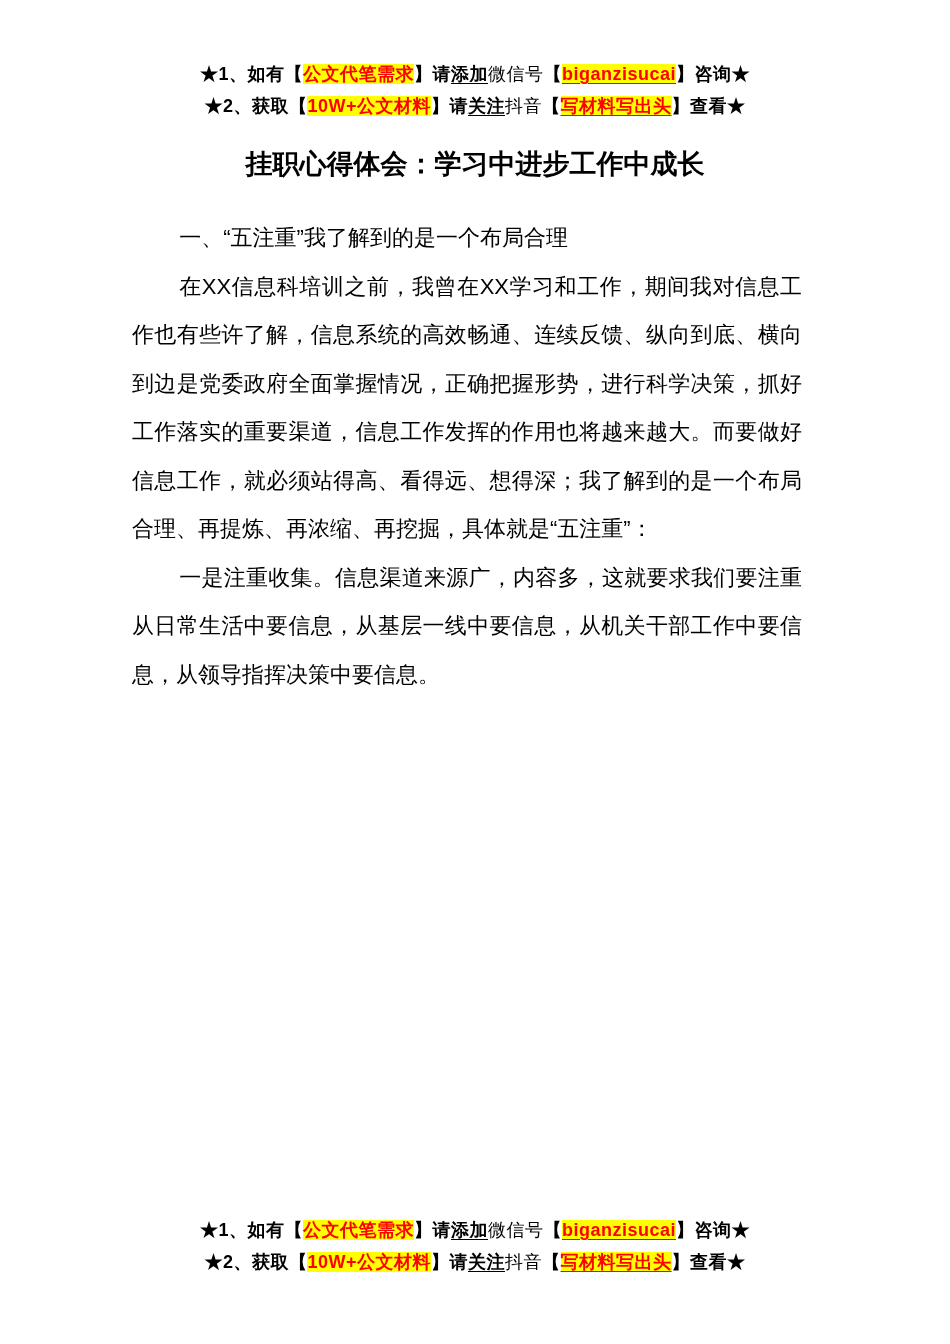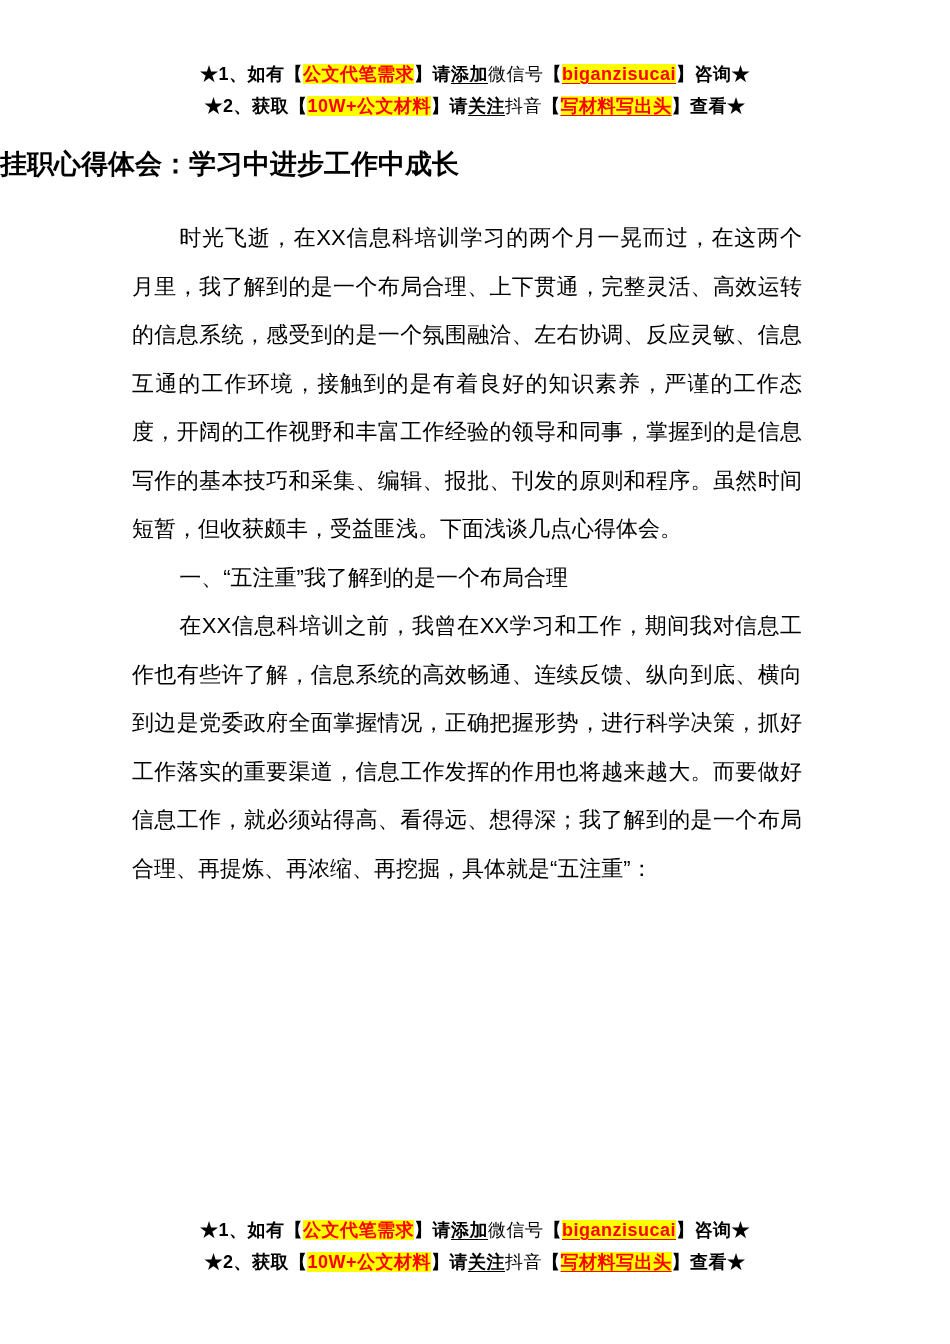--- a/index.html
+++ b/index.html
@@ -13,21 +13,21 @@
     letter-spacing:0.5px;
   }
   .promo-top{padding-top:58px;}
   .promo-bottom{position:absolute;left:0;right:0;bottom:66px;}
   .seg-bold{font-weight:700;}
   .seg-regular{font-weight:400;}
   .seg-bold-underline{font-weight:700;text-decoration:underline;text-underline-offset:3px;}
   .seg-highlight{font-weight:700;color:#ff0000;background:#ffff00;}
   .seg-highlight-underline{font-weight:700;color:#ff0000;background:#ffff00;text-decoration:underline;text-underline-offset:3px;}
   .title{
-    margin:22px 0 0 0;
+    margin:22px 0 0 0;text-align:center;
     font-size:27px;font-weight:700;line-height:40px;
   }
   .body-text{
     margin:30px 148px 0 132px;
     font-size:22px;line-height:48.5px;
     text-align:justify;text-justify:inter-character;
   }
   .para{margin:0;text-indent:2.15em;font-weight:400;}
 </style>
 </head>
@@ -36,23 +36,23 @@
 <div class="page">
 
   <div class="promo promo-top">
     <div class="promo-line"><span class="seg-bold">★1、如有【</span><span class="seg-highlight">公文代笔需求</span><span class="seg-bold">】请</span><span class="seg-bold-underline">添加</span><span class="seg-regular">微信号</span><span class="seg-bold">【</span><span class="seg-highlight-underline">biganzisucai</span><span class="seg-bold">】咨询★</span></div>
     <div class="promo-line"><span class="seg-bold">★2、获取【</span><span class="seg-highlight">10W+公文材料</span><span class="seg-bold">】请</span><span class="seg-bold-underline">关注</span><span class="seg-regular">抖音</span><span class="seg-bold">【</span><span class="seg-highlight-underline">写材料写出头</span><span class="seg-bold">】查看★</span></div>
   </div>
 
   <h1 class="title">挂职心得体会：学习中进步工作中成长</h1>
 
   <div class="body-text" id="body-container">
-      <p class="para body">时光飞逝，在XX信息科培训学习的两个月一晃而过，在这两个月里，我了解到的是一个布局合理、上下贯通，完整灵活、高效运转的信息系统，感受到的是一个氛围融洽、左右协调、反应灵敏、信息互通的工作环境，接触到的是有着良好的知识素养，严谨的工作态度，开阔的工作视野和丰富工作经验的领导和同事，掌握到的是信息写作的基本技巧和采集、编辑、报批、刊发的原则和程序。虽然时间短暂，但收获颇丰，受益匪浅。下面浅谈几点心得体会。</p>
       <p class="para heading">一、“五注重”我了解到的是一个布局合理</p>
       <p class="para body">在XX信息科培训之前，我曾在XX学习和工作，期间我对信息工作也有些许了解，信息系统的高效畅通、连续反馈、纵向到底、横向到边是党委政府全面掌握情况，正确把握形势，进行科学决策，抓好工作落实的重要渠道，信息工作发挥的作用也将越来越大。而要做好信息工作，就必须站得高、看得远、想得深；我了解到的是一个布局合理、再提炼、再浓缩、再挖掘，具体就是“五注重”：</p>
+      <p class="para body">一是注重收集。信息渠道来源广，内容多，这就要求我们要注重从日常生活中要信息，从基层一线中要信息，从机关干部工作中要信息，从领导指挥决策中要信息。</p>
     </div>
 
   <div class="promo promo-bottom">
     <div class="promo-line"><span class="seg-bold">★1、如有【</span><span class="seg-highlight">公文代笔需求</span><span class="seg-bold">】请</span><span class="seg-bold-underline">添加</span><span class="seg-regular">微信号</span><span class="seg-bold">【</span><span class="seg-highlight-underline">biganzisucai</span><span class="seg-bold">】咨询★</span></div>
     <div class="promo-line"><span class="seg-bold">★2、获取【</span><span class="seg-highlight">10W+公文材料</span><span class="seg-bold">】请</span><span class="seg-bold-underline">关注</span><span class="seg-regular">抖音</span><span class="seg-bold">【</span><span class="seg-highlight-underline">写材料写出头</span><span class="seg-bold">】查看★</span></div>
   </div>
 
 </div>
 
 </body></html>

